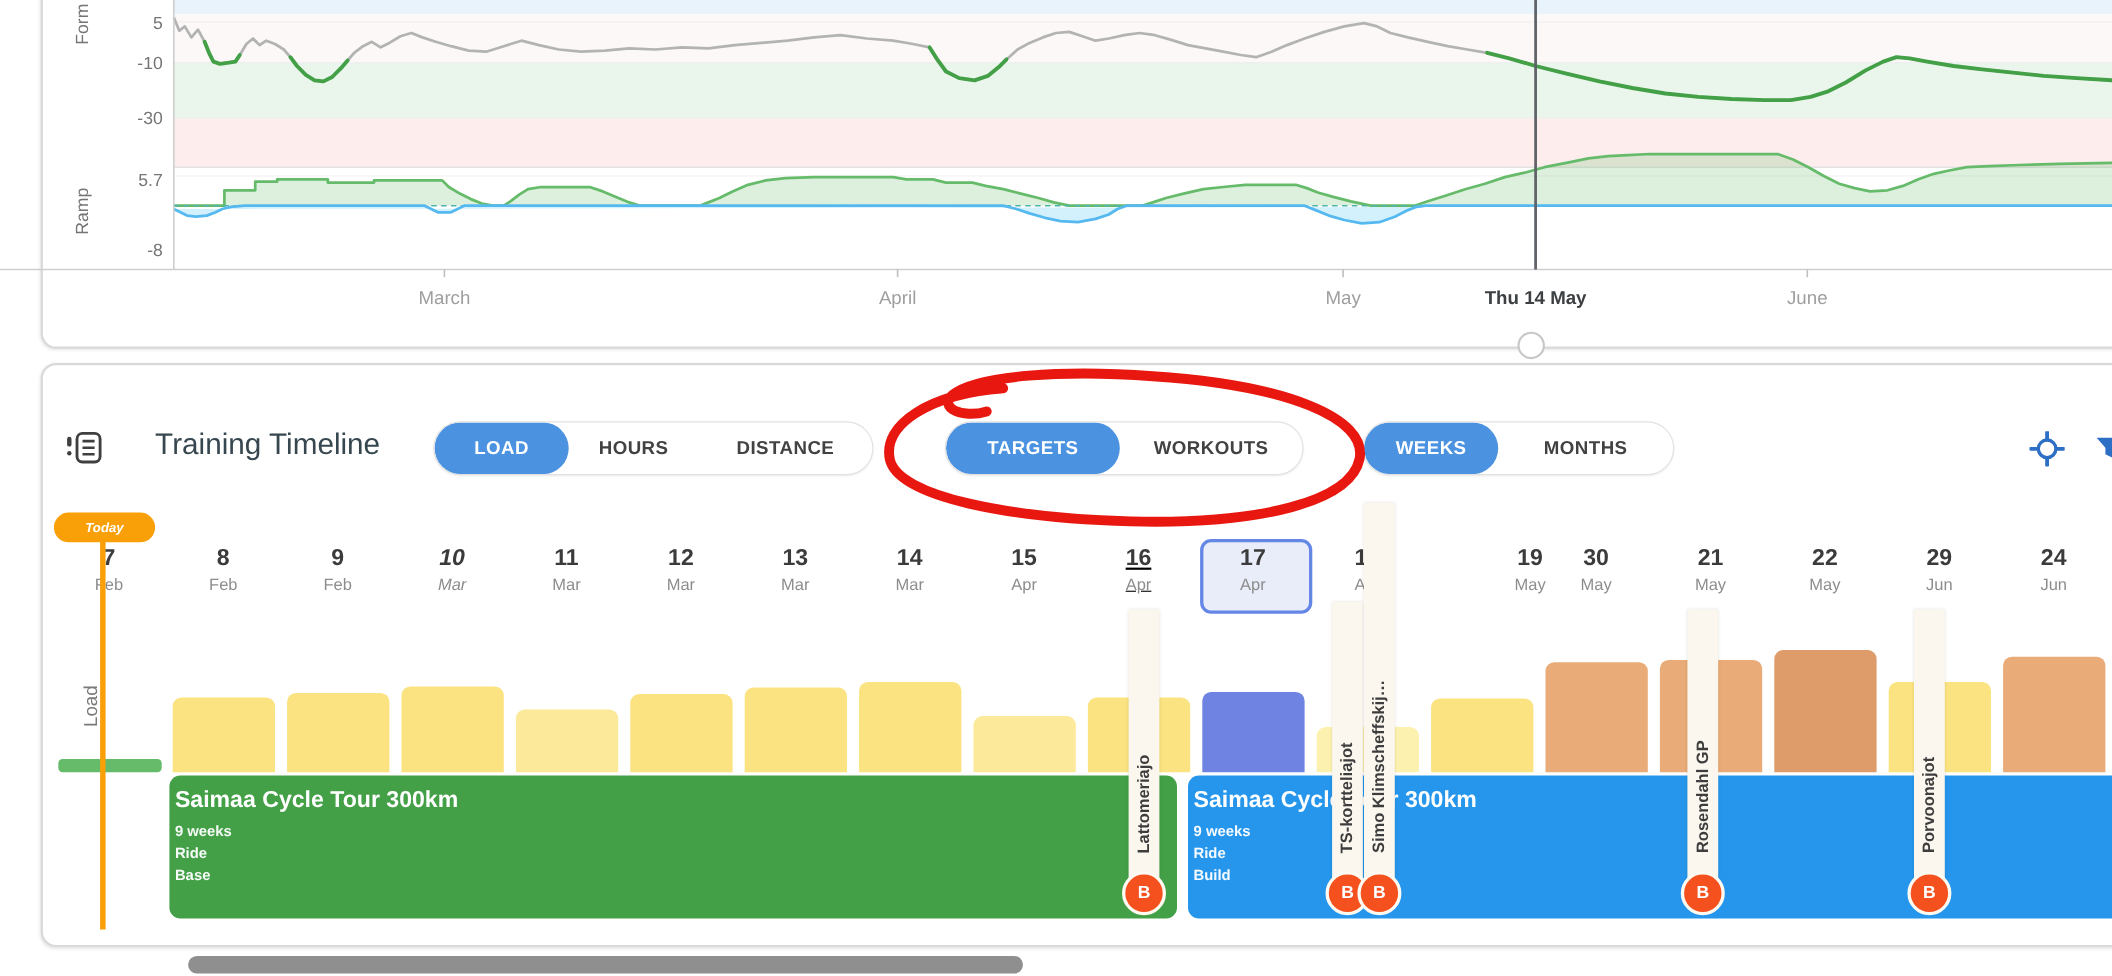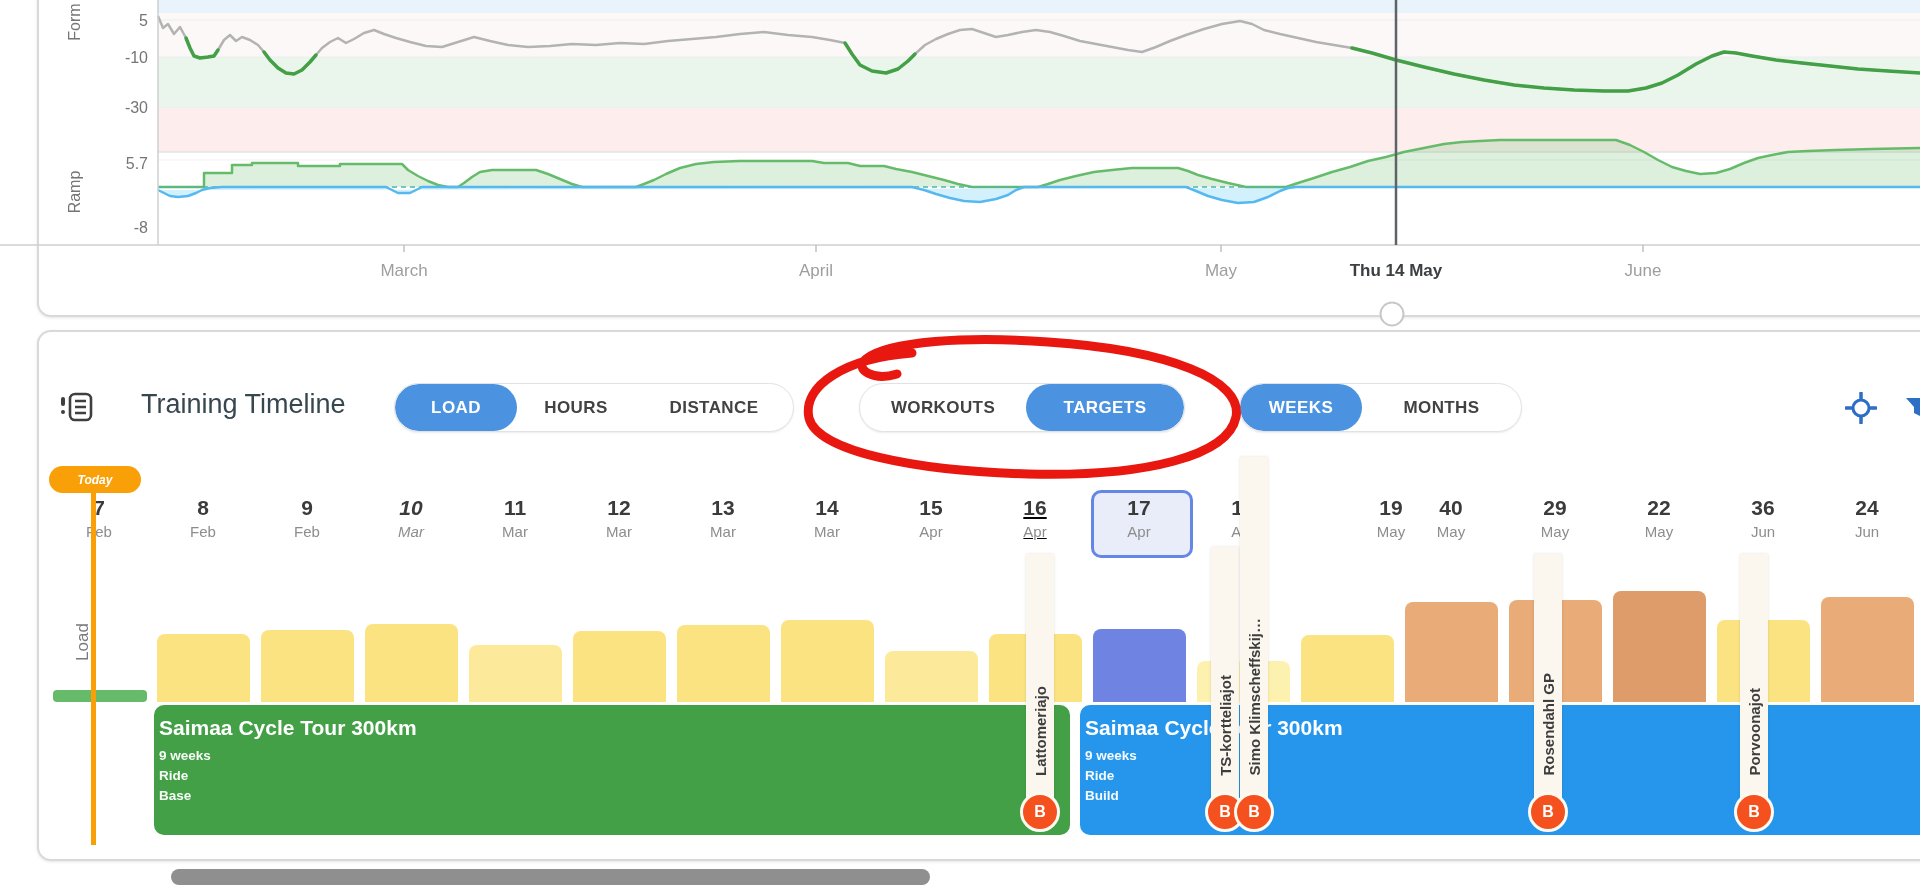--- a/index.html
+++ b/index.html
@@ -106,22 +106,22 @@
     </svg>
     <div class="tl-title">Training Timeline</div>
 
     <div id="toggles">
         <div class="toggle-group" style="left: 355px;">
           <div class="seg active" style="width: 122px;">LOAD</div>
           <div class="seg" style="width: 118px;">HOURS</div>
           <div class="seg" style="width: 158px;">DISTANCE</div>
         </div>
         <div class="toggle-group" style="left: 820px;">
+          <div class="seg active" style="width: 158px;">TARGETS</div>
           <div class="seg" style="width: 166px;">WORKOUTS</div>
-          <div class="seg active" style="width: 158px;">TARGETS</div>
         </div>
         <div class="toggle-group" style="left: 1200px;">
           <div class="seg active" style="width: 122px;">WEEKS</div>
           <div class="seg" style="width: 159px;">MONTHS</div>
         </div>
       </div>
 
     <svg class="abs" style="left:1806px;top:60px;" width="32" height="32" viewBox="0 0 32 32">
       <circle cx="16" cy="16" r="8" fill="none" stroke="#2d6fc4" stroke-width="3"></circle>
       <line x1="16" y1="1" x2="16" y2="7" stroke="#2d6fc4" stroke-width="3.5" stroke-linecap="round"></line>
@@ -181,33 +181,33 @@
         </div>
         <div class="week" style="left: 1152px; top: 164px;">
           <div class="num">18</div>
           <div class="mon">Apr</div>
         </div>
         <div class="week" style="left: 1300px; top: 164px;">
           <div class="num">19</div>
           <div class="mon">May</div>
         </div>
         <div class="week" style="left: 1360px; top: 164px;">
-          <div class="num">40</div>
+          <div class="num">30</div>
           <div class="mon">May</div>
         </div>
         <div class="week" style="left: 1464px; top: 164px;">
-          <div class="num">29</div>
+          <div class="num">21</div>
           <div class="mon">May</div>
         </div>
         <div class="week" style="left: 1568px; top: 164px;">
           <div class="num">22</div>
           <div class="mon">May</div>
         </div>
         <div class="week" style="left: 1672px; top: 164px;">
-          <div class="num">36</div>
+          <div class="num">29</div>
           <div class="mon">Jun</div>
         </div>
         <div class="week" style="left: 1776px; top: 164px;">
           <div class="num">24</div>
           <div class="mon">Jun</div>
         </div>
       </div>
     <div id="bar-layer">
         <div class="bar" style="left: 14px; top: 358px; width: 94px; height: 12px; background: rgb(102, 187, 106); border-radius: 4px;"></div>
         <div class="bar" style="left: 118px; top: 302px; width: 93px; height: 68px; background: rgb(251, 227, 129); border-radius: 8px 8px 0px 0px;"></div>

